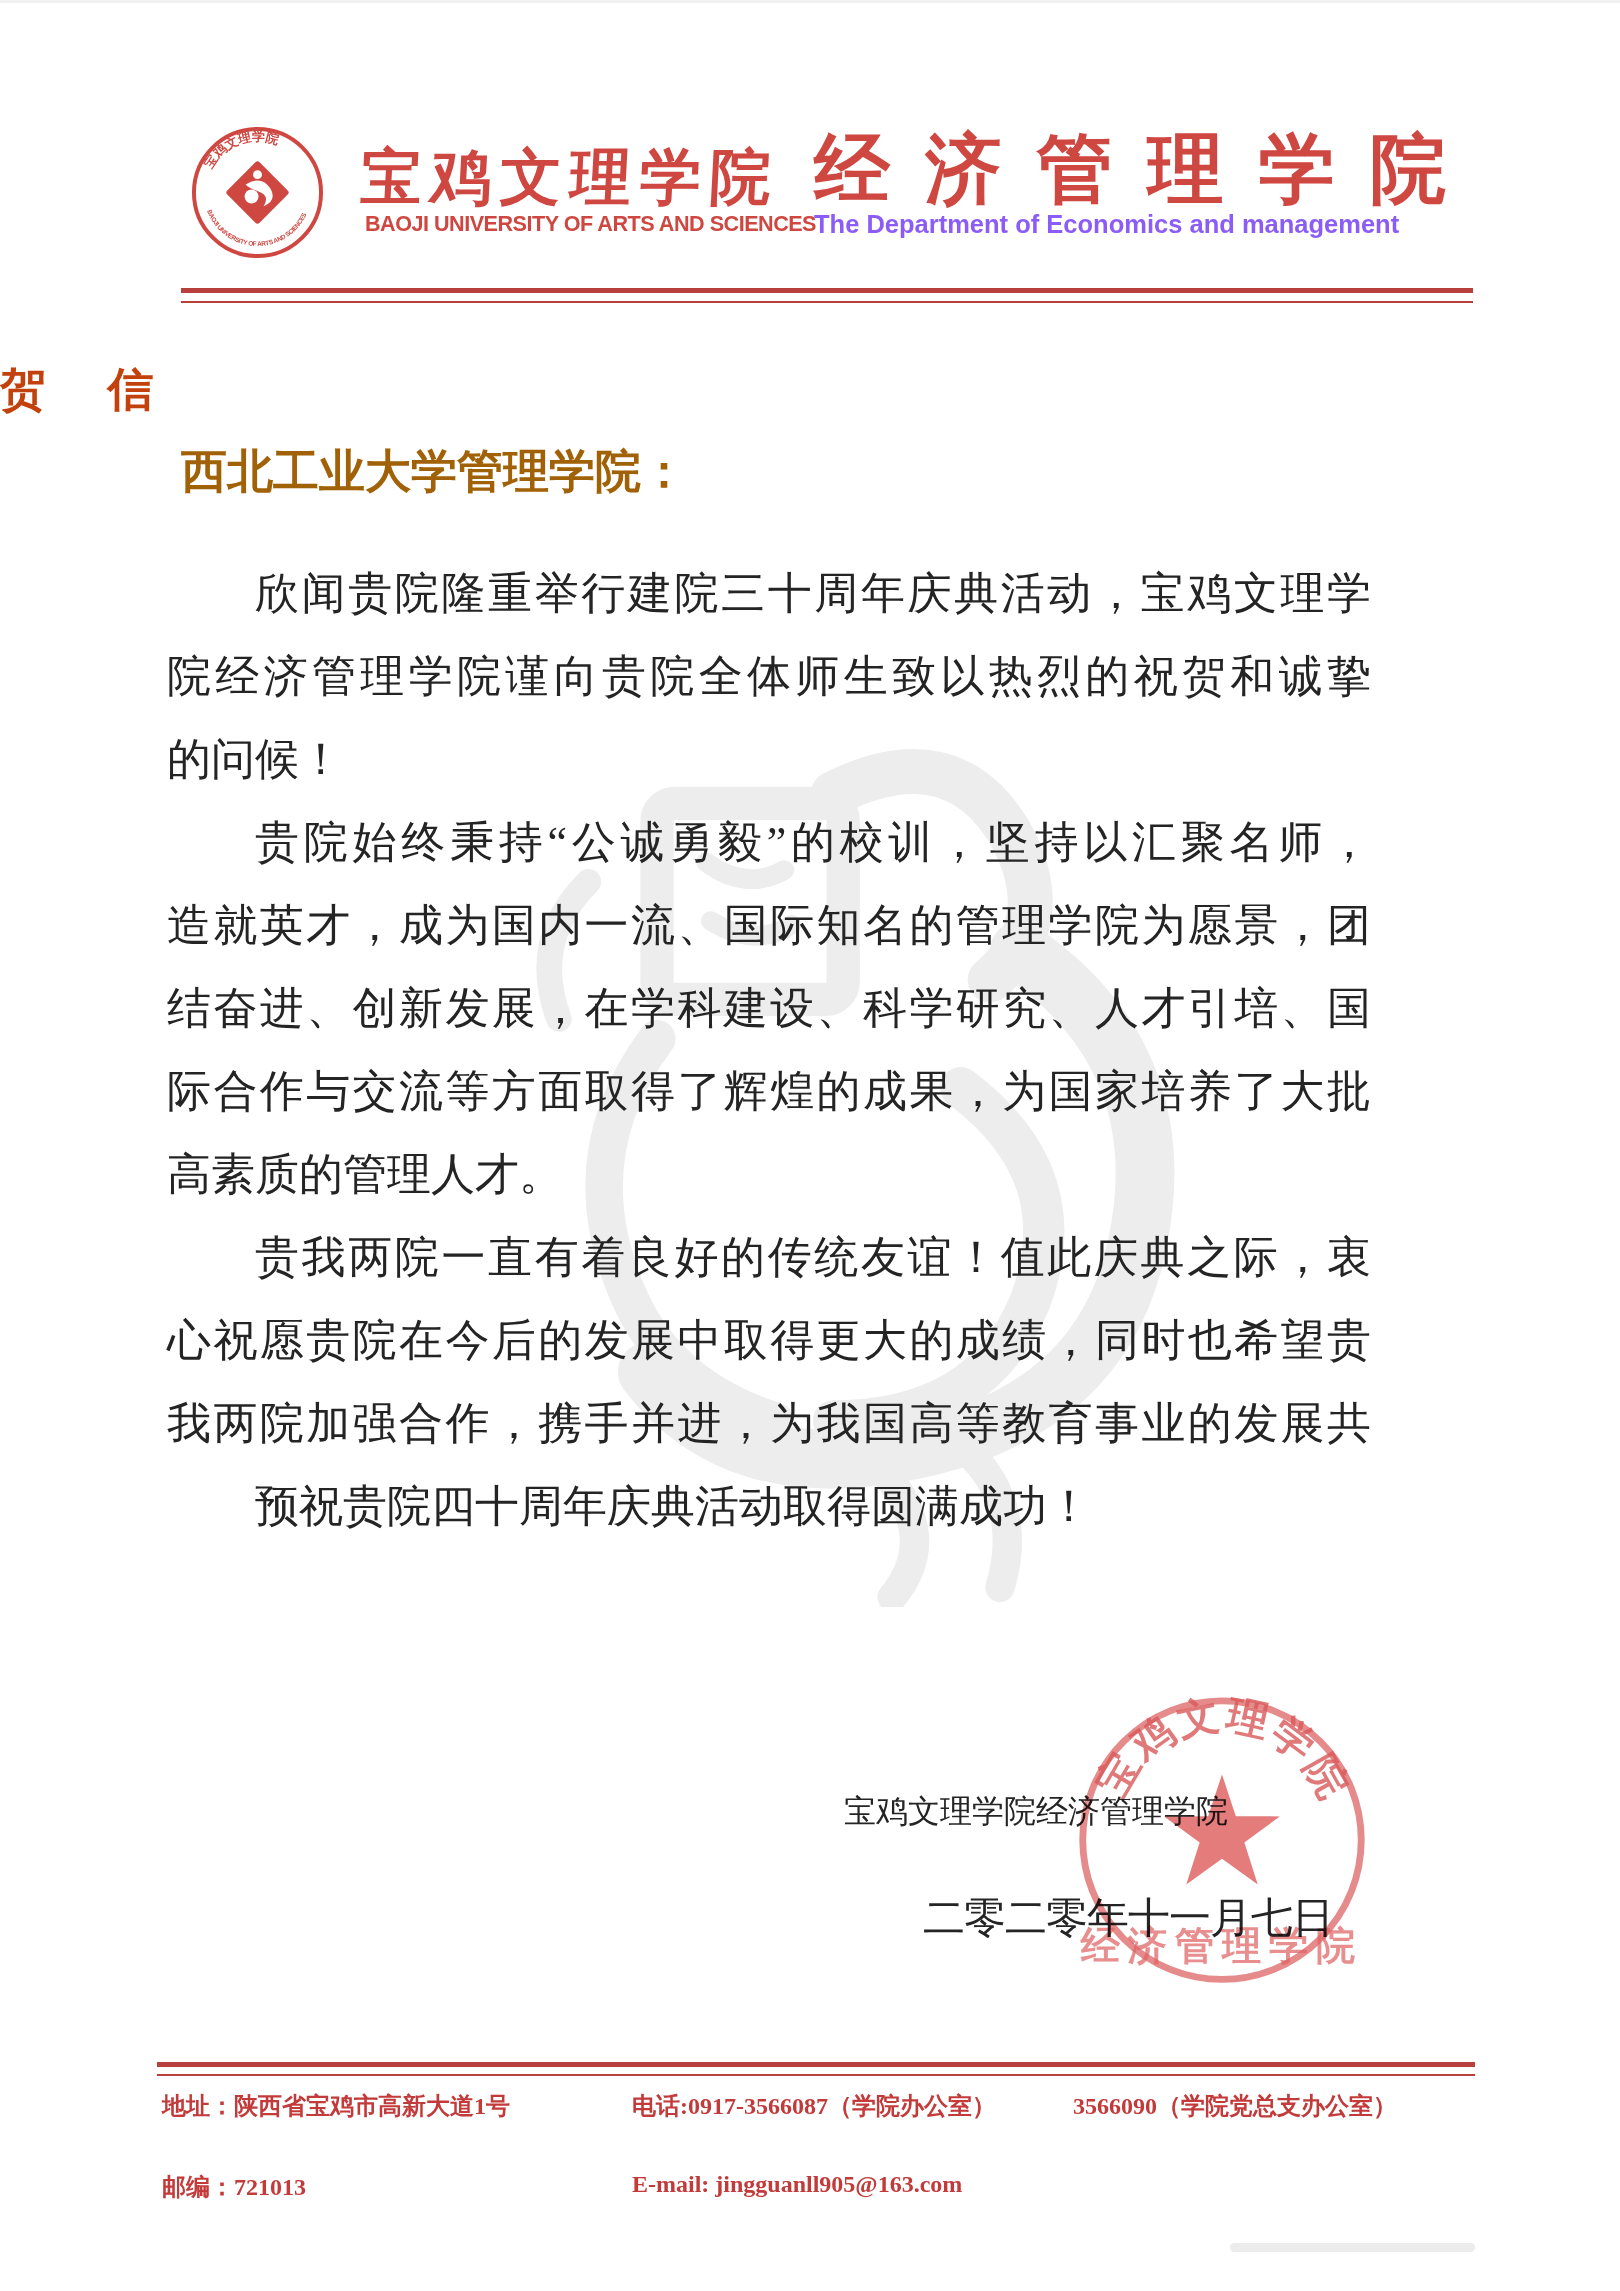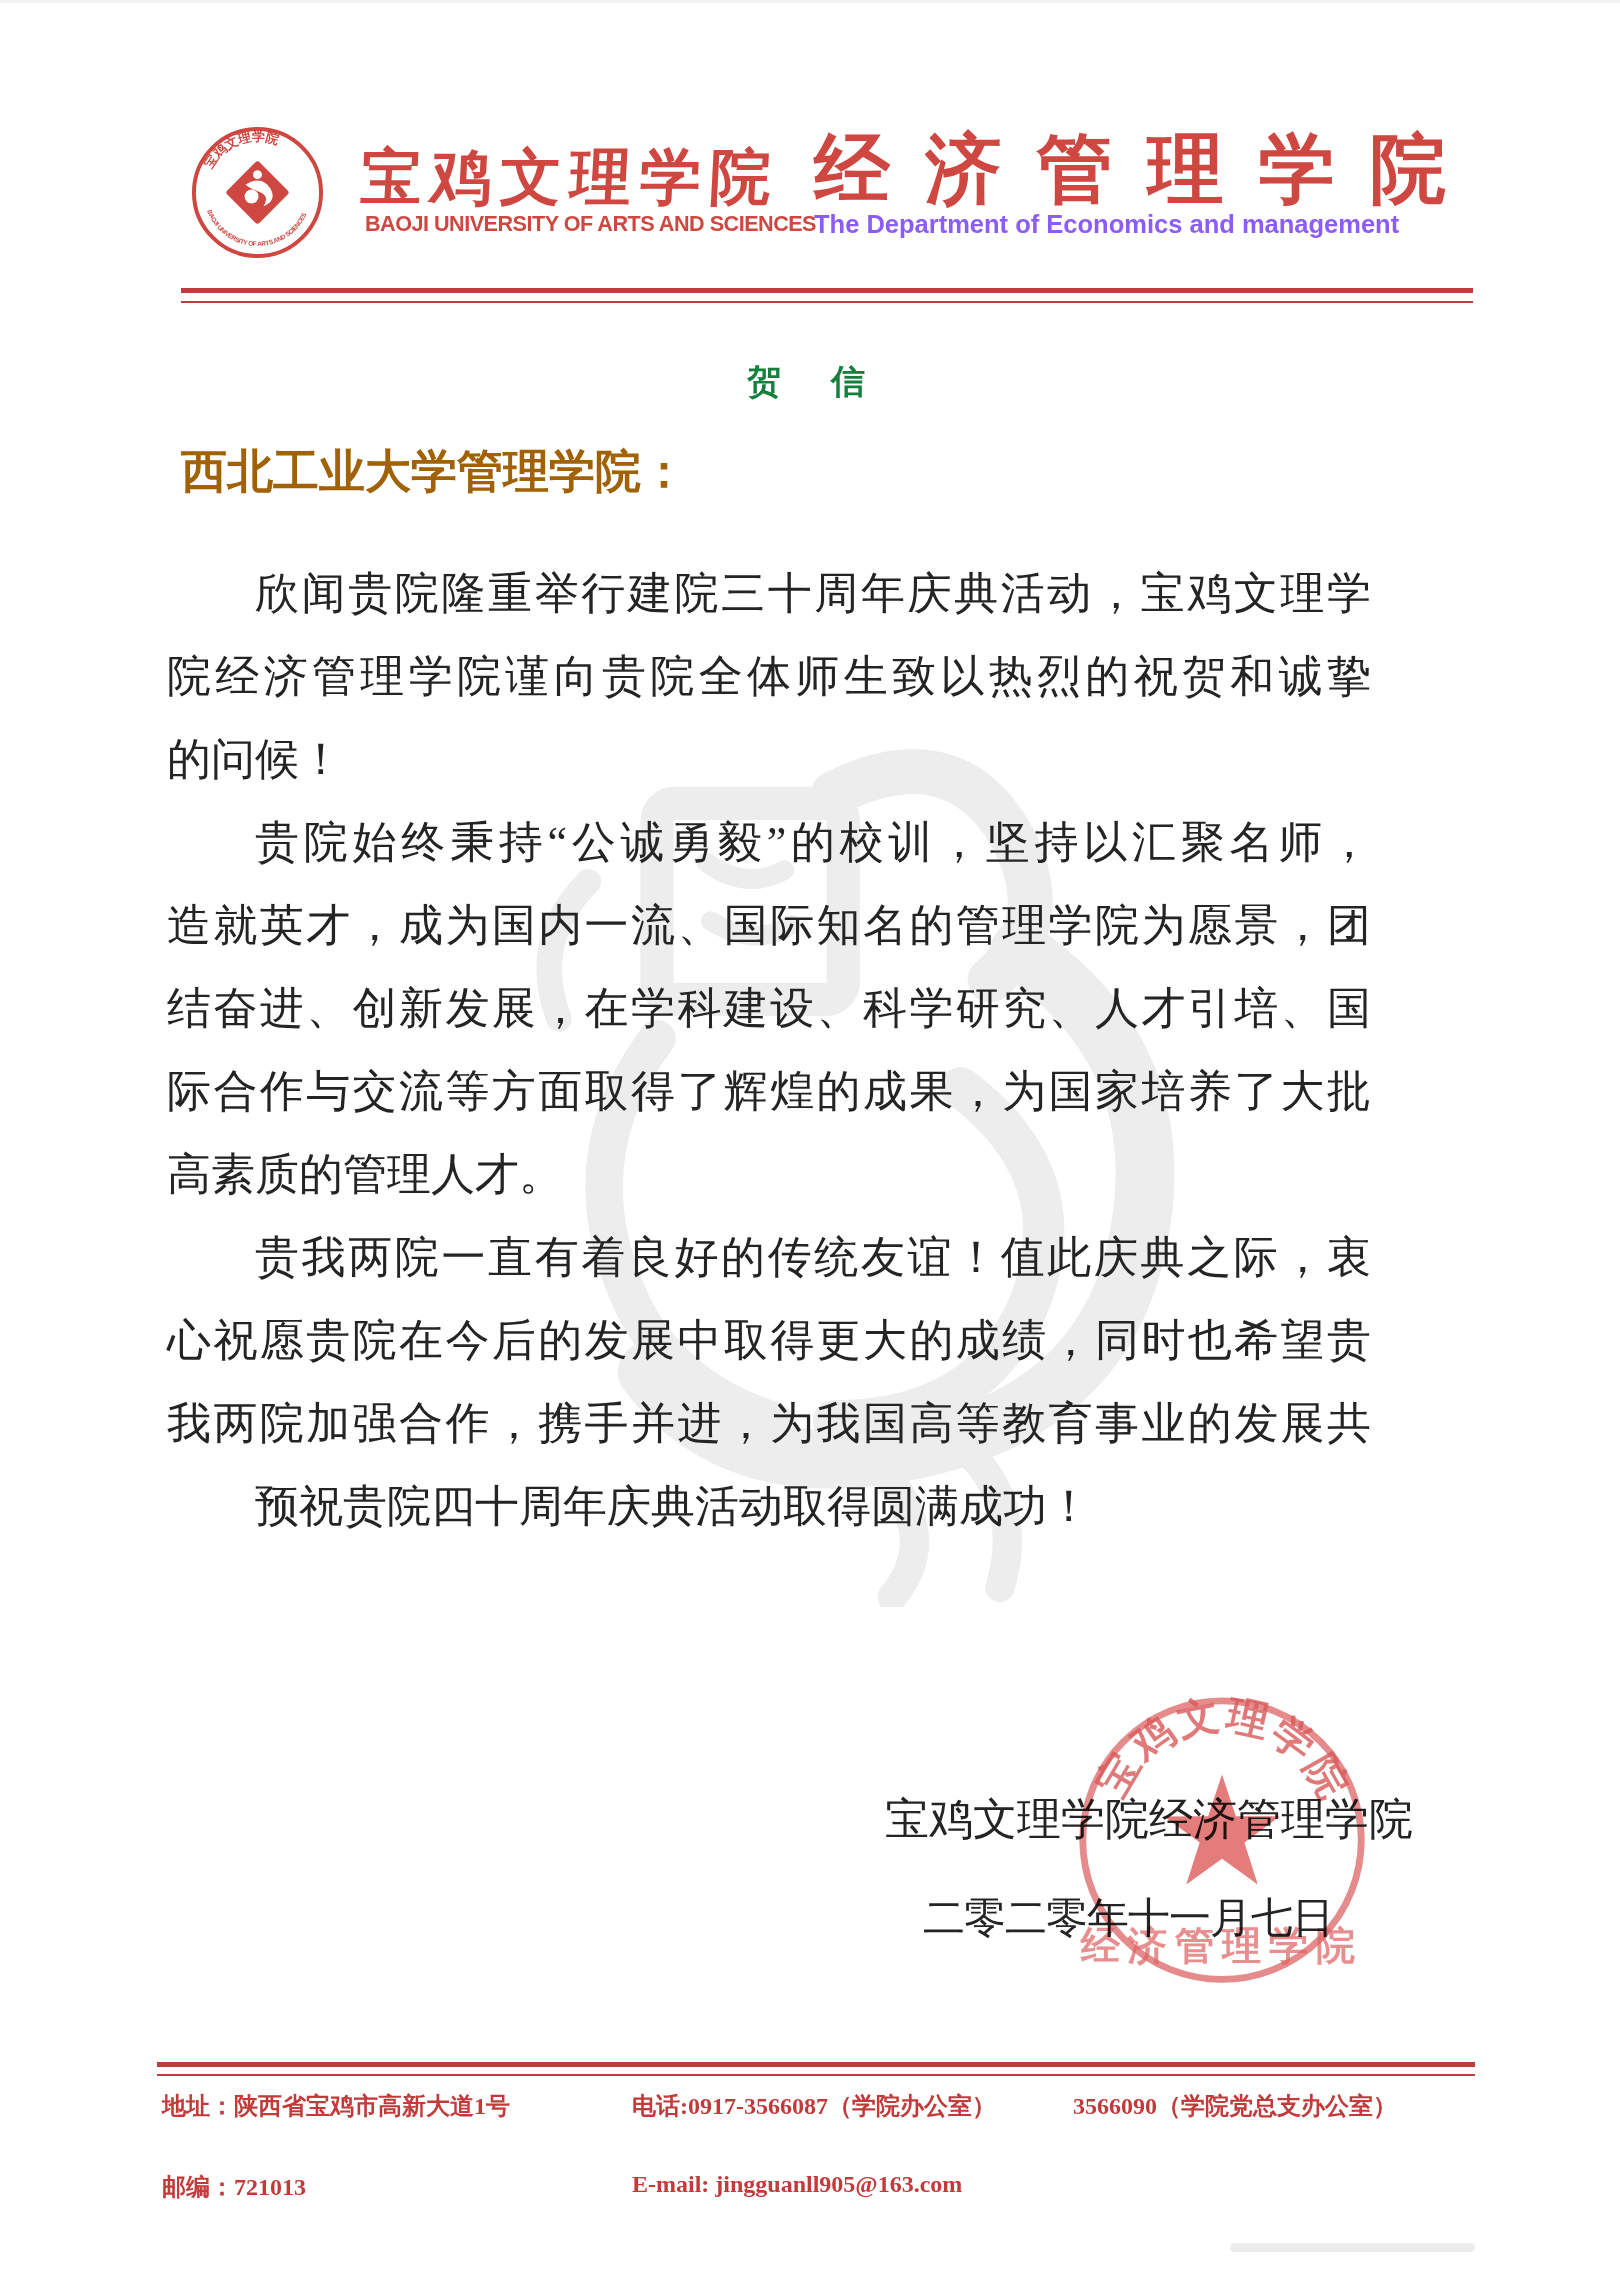--- a/index.html
+++ b/index.html
@@ -35,36 +35,36 @@
     font-size:25.5px;font-weight:700;color:#8b5cf6;white-space:nowrap;
   }
   .rule{left:181px;width:1292px;background:#b8403c;}
   .rule.thick-top{top:288px;height:4.9px;}
   .rule.thin-top{top:301px;height:2px;}
   .rule.thick-bottom{left:157px;width:1318px;top:2062px;height:4.9px;}
   .rule.thin-bottom{left:157px;width:1318px;top:2074px;height:2px;}
 
   
   .title{
-    left:0;top:359px;width:1620px;text-align:center;
-    font-size:34px;font-weight:600;color:#15803d;letter-spacing:7.8px;
+    left:0;top:359px;width:1620px;
+    font-size:46px;font-weight:600;color:#c2410c;letter-spacing:7.8px;
   }
   .salutation{
     left:181px;top:441px;font-size:46px;font-weight:700;color:#a16207;white-space:nowrap;
   }
   .letter-body{left:167px;top:552px;width:1204px;color:#222;}
   .bodyline{
     font-size:44px;line-height:83px;height:83px;
     text-align:justify;text-align-last:justify;color:#242424;
   }
   .bodyline.first{padding-left:88px;}
   .bodyline.last{text-align-last:left;}
 
   .signature{
-    left:885px;top:1790px;font-size:44px;color:#242424;white-space:nowrap;z-index:1;
+    left:844px;top:1790px;font-size:32px;color:#242424;white-space:nowrap;z-index:1;
   }
   .sign-date{
     left:923px;top:1890px;font-size:42px;color:#242424;letter-spacing:-1px;white-space:nowrap;z-index:1;
   }
 
   
   .seal{left:1070px;top:1688px;z-index:2;mix-blend-mode:multiply;opacity:0.92;}
   .watermark{left:412px;top:627px;z-index:0;}
   .content{z-index:1;}
   .smudge{left:1230px;top:2243px;width:245px;height:8.8px;background:#ececec;border-radius:4.9px;}

